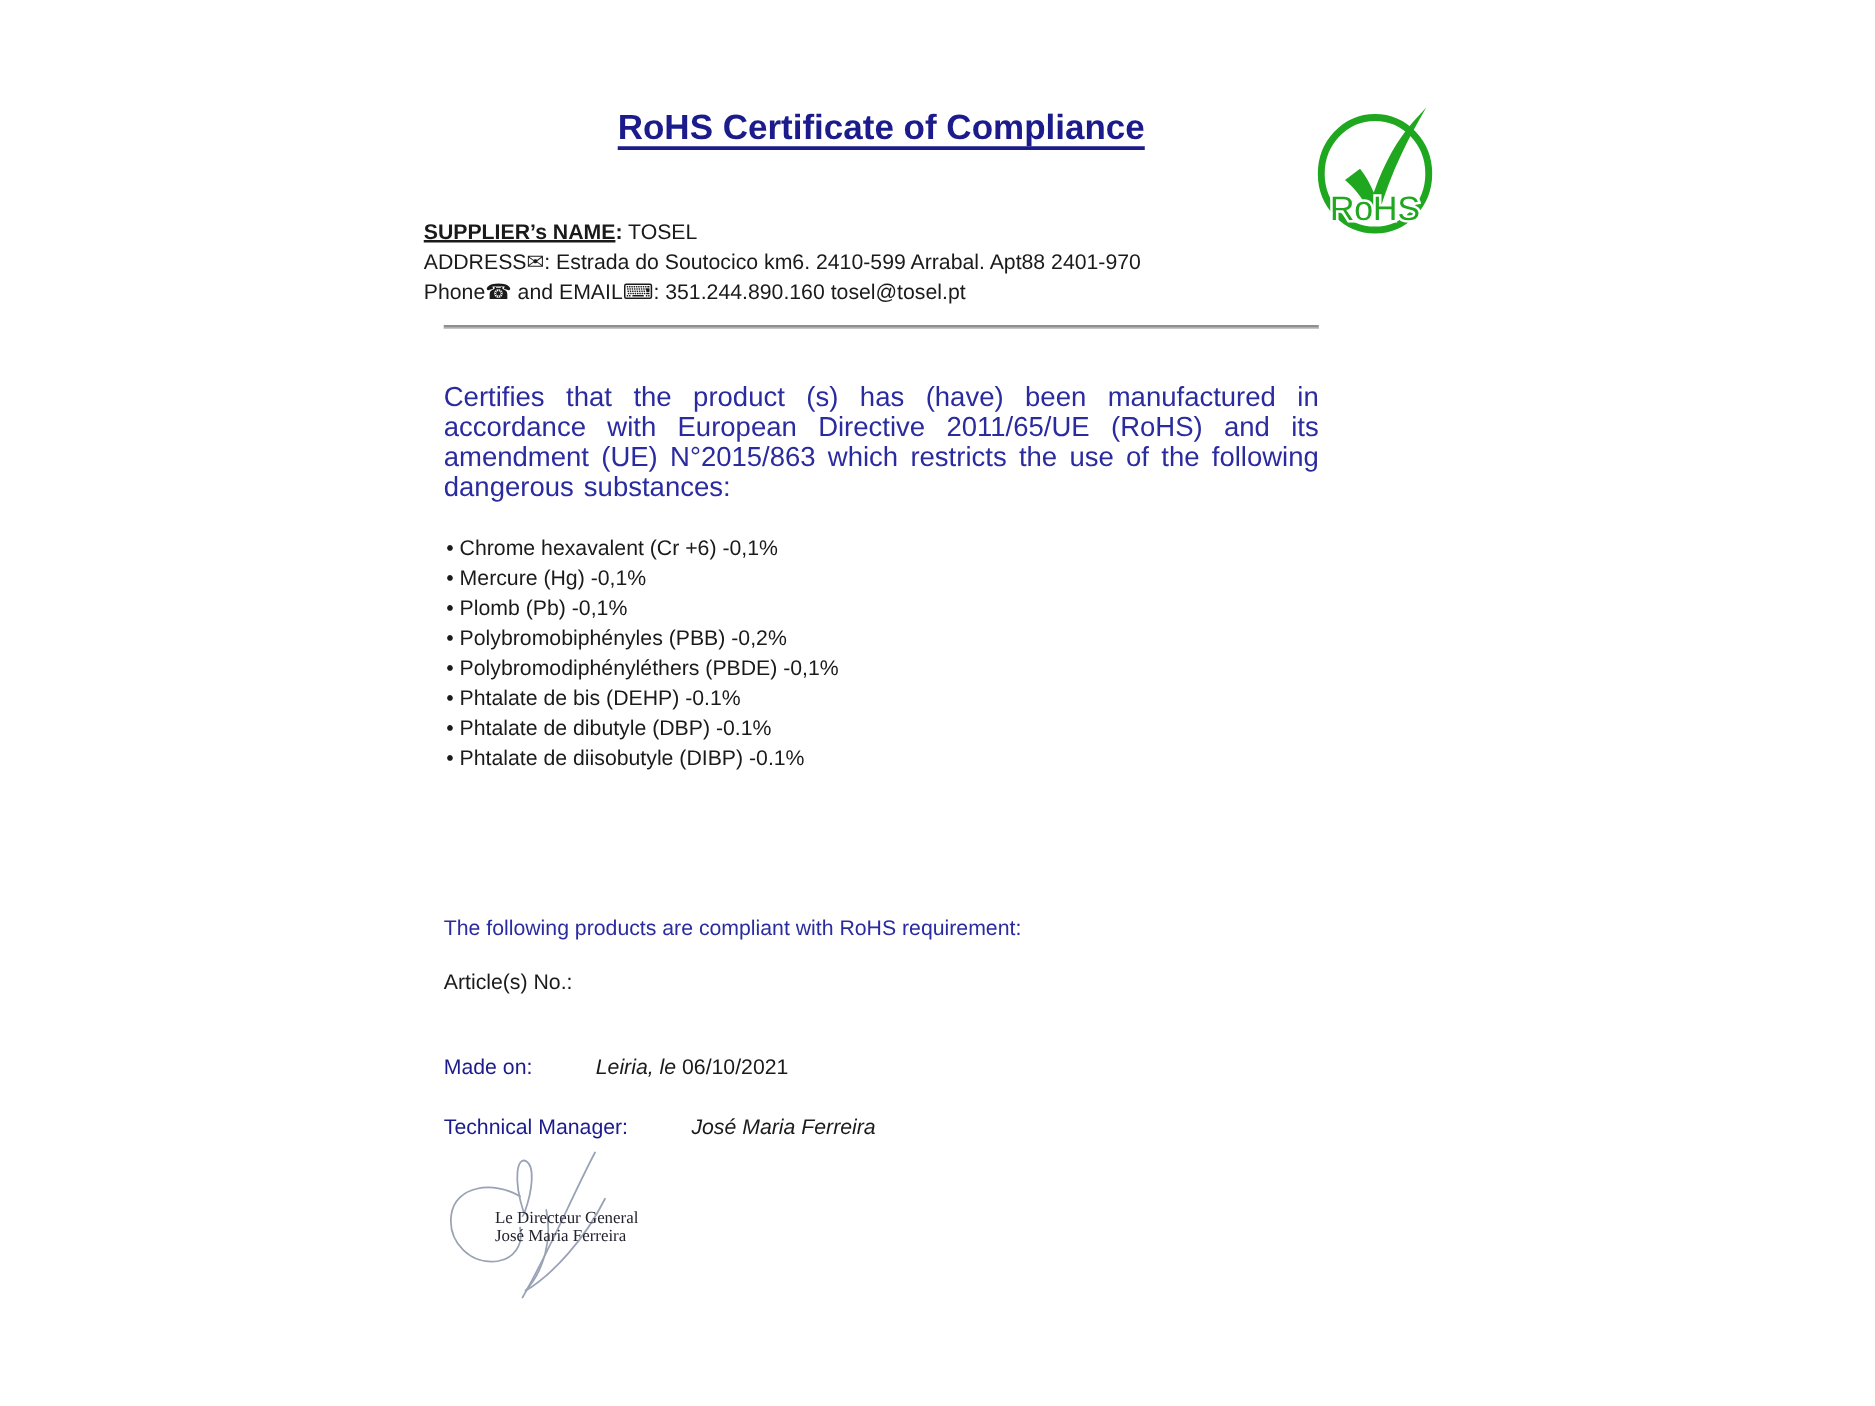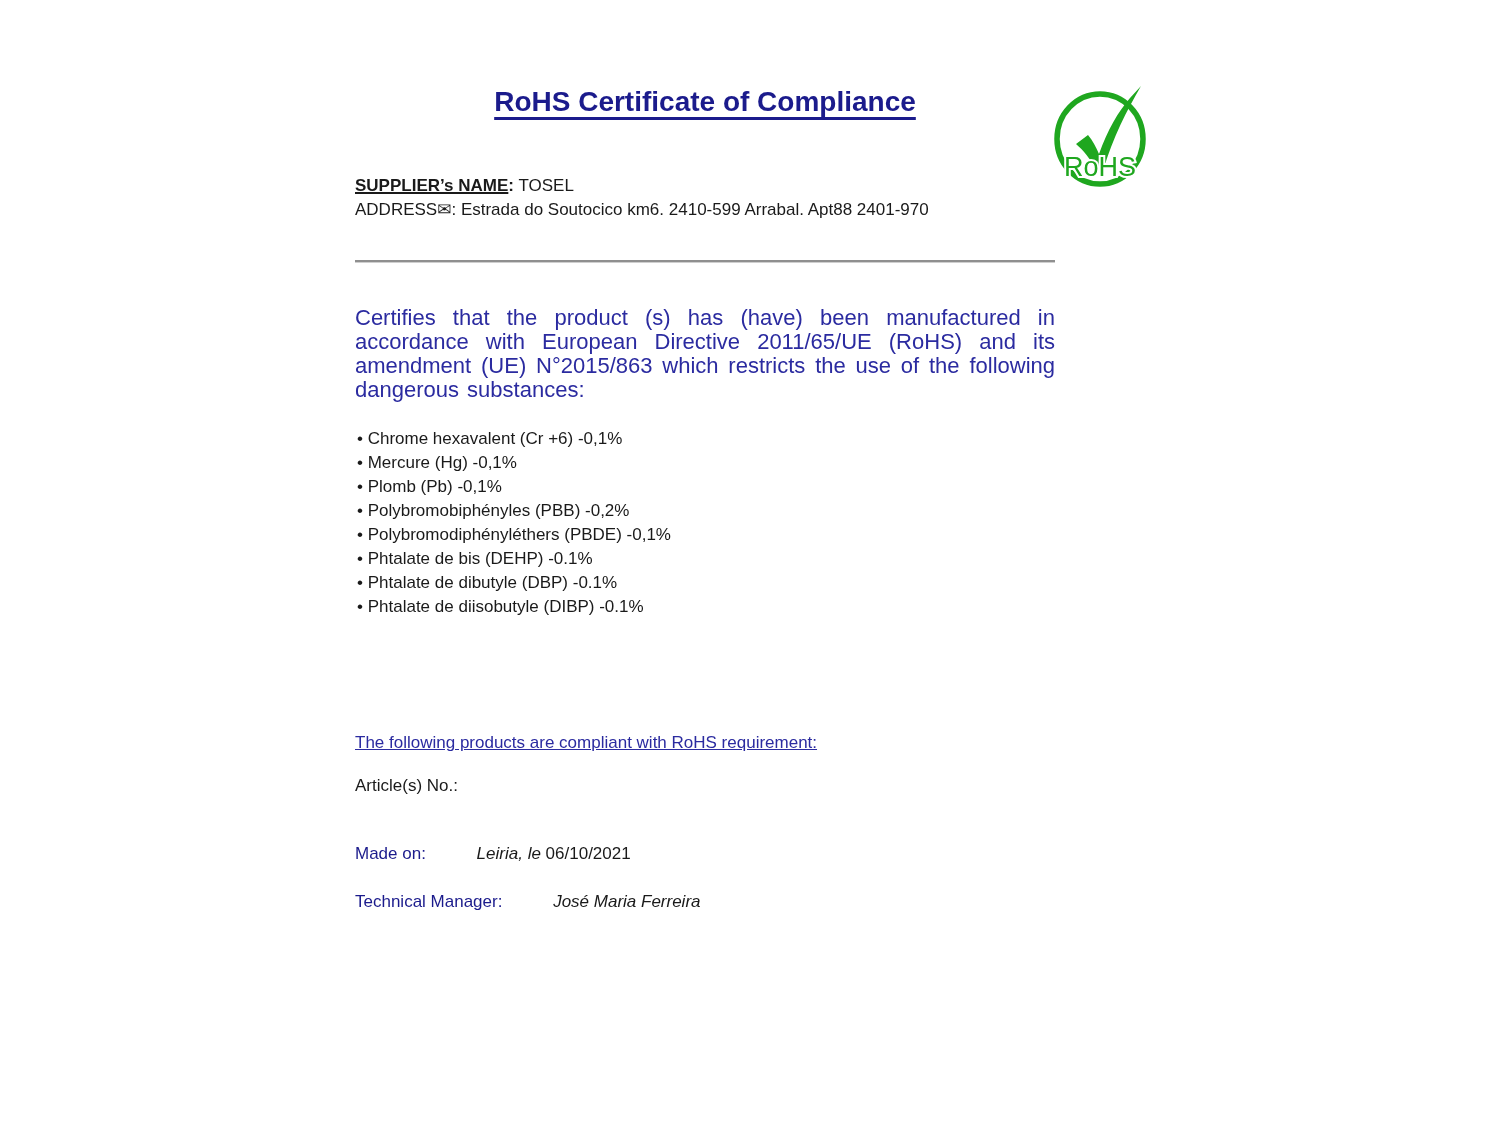--- a/index.html
+++ b/index.html
@@ -29,21 +29,21 @@
     color: var(--navy, #1B1B8C);
   }
   .title span {
     text-decoration: underline;
     text-decoration-thickness: 3px;
     text-underline-offset: 6px;
   }
   .logo { position: absolute; left: 1050px; top: 80px; width: 100px; height: 108px; }
   .supplier {
     position: absolute;
-    left: 355px; top: 174px; width: 710px;
+    left: 339px; top: 174px; width: 710px;
     font-size: 17px; line-height: 24px;
   }
   .label-bu { font-weight: bold; text-decoration: underline; text-decoration-thickness: 1.5px; }
   .label-b { font-weight: bold; }
   .inline-icon { font-size: 17px; }
   .rule {
     position: absolute;
     left: 355px; top: 260px; width: 700px; height: 3px;
     background: #8f8f8f;
     border-bottom: 1px solid #cfcfcf;
@@ -63,21 +63,20 @@
     margin: 0; padding: 0;
     list-style: none;
     font-size: 17px; line-height: 24px;
   }
   .substances li::before { content: "\2022\00a0"; }
   .compliance {
     position: absolute;
     left: 355px; top: 733px; margin: 0;
     font-size: 17px;
     color: var(--blue, #2B2BA0);
-    text-decoration: underline;
   }
   .articles {
     position: absolute;
     left: 355px; top: 776px; margin: 0;
     font-size: 17px; color: #1a1a1a;
   }
   .made-on, .tech-manager {
     position: absolute; left: 355px; margin: 0;
     font-size: 17px; color: #1a1a1a;
   }
@@ -112,20 +111,23 @@
     </svg>
   </div>
 
   <div class="supplier">
     <div>
       <span class="label-bu">SUPPLIER’s NAME</span><span class="label-b">:</span><span> TOSEL</span>
     </div>
     <div>
       <span>ADDRESS</span><span class="inline-icon">✉</span><span>: Estrada do Soutocico km6. 2410-599 Arrabal. Apt88 2401-970</span>
     </div>
+    <div>
+      <span>Phone</span><span class="inline-icon">☎</span><span> and EMAIL</span><span class="inline-icon">⌨</span><span>: 351.244.890.160 tosel@tosel.pt</span>
+    </div>
   </div>
 
   <div class="rule"></div>
 
   <p class="certifies">Certifies that the product (s) has (have) been manufactured in accordance with European Directive 2011/65/UE (RoHS) and its amendment (UE) N°2015/863 which restricts the use of the following dangerous substances:</p>
 
   <ul class="substances">
     <li><span>Chrome hexavalent (Cr +6) -0,1%</span></li>
     <li><span>Mercure (Hg) -0,1%</span></li>
     <li><span>Plomb (Pb) -0,1%</span></li>
@@ -141,14 +143,28 @@
   <p class="articles">Article(s) No.:</p>
 
   <p class="made-on">
     <span class="label">Made on:</span><span class="italic"> Leiria, le</span><span> 06/10/2021</span>
   </p>
 
   <p class="tech-manager">
     <span class="label">Technical Manager:</span><span class="italic"> José Maria Ferreira</span>
   </p>
 
+  <div class="signature">
+    <svg width="210" height="150" viewBox="0 0 210 150">
+      <g fill="none" stroke="#9AA2B6" stroke-width="1.4" stroke-linecap="round">
+        <path d="M67 54 C58 26 62 9 69 13 C76 17 74 36 68 53 C67 56 66 57 66 57"></path>
+        <path d="M64 41 C42 28 12 33 9 56 C6 79 26 96 46 93 C59 91 67 80 64 66"></path>
+        <path d="M124 6 C106 40 89 82 66 122"></path>
+        <path d="M85 52 C90 76 83 101 68 117 C91 103 116 75 132 43"></path>
+      </g>
+    </svg>
+    <div class="sig-text">
+      <div>Le Directeur General</div>
+      <div>José Maria Ferreira</div>
+    </div>
+  </div>
 
 </div>
 
 </body></html>

